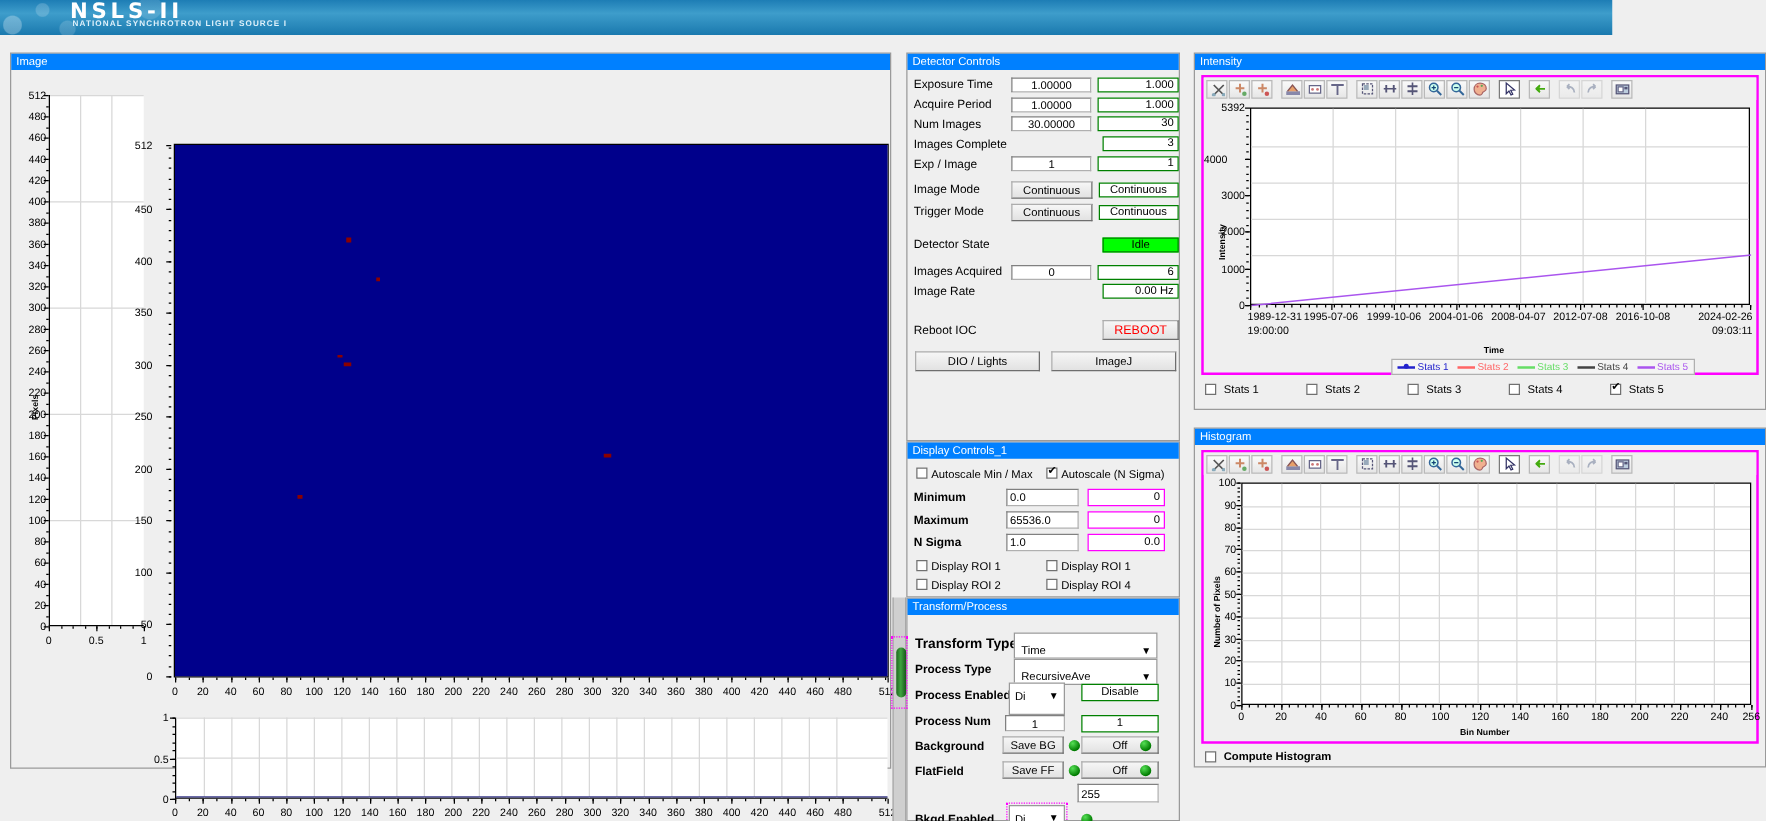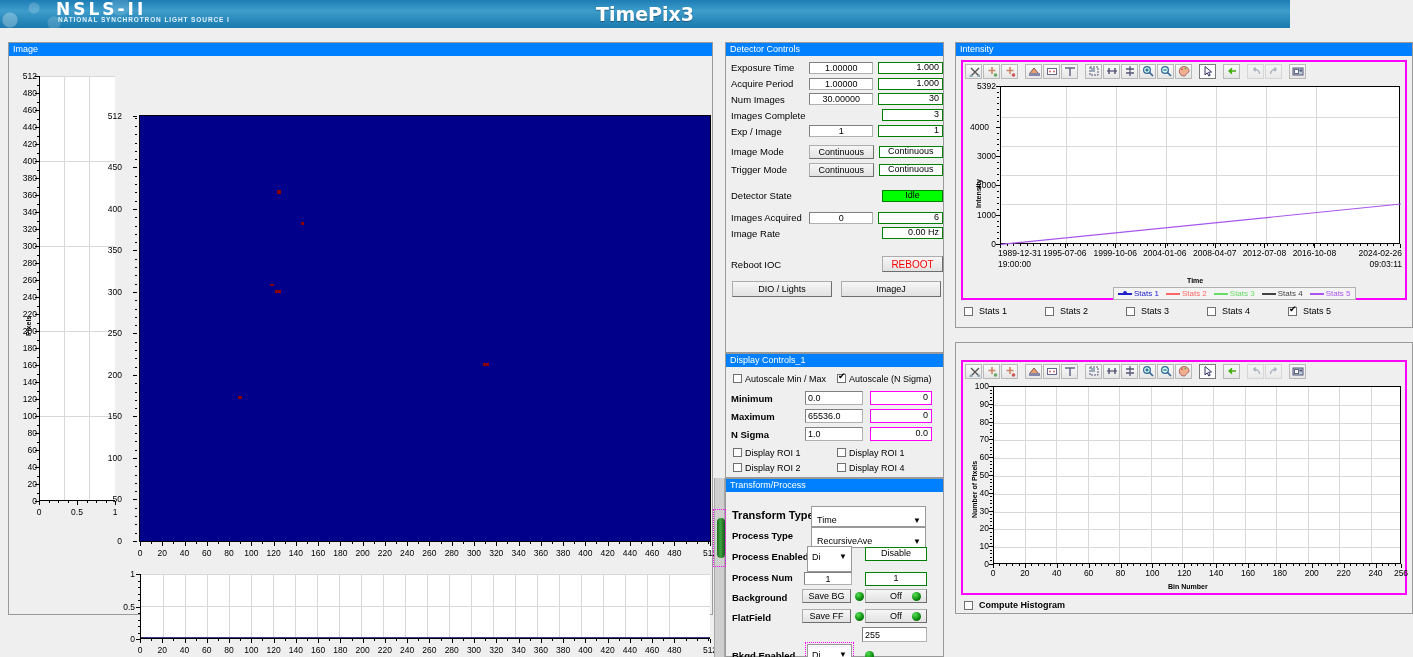--- a/index.html
+++ b/index.html
@@ -264,21 +264,20 @@
 </style>
 </head>
 <body>
 
 <div id="app">
 
   <div class="header">
     <div class="header-deco"></div>
     <div class="logo">NSLS-II</div>
     <div class="logo-sub">NATIONAL SYNCHROTRON LIGHT SOURCE I</div>
-    <div class="header-title">TimePix3</div>
   </div>
   <div class="header-right"></div>
 
   <div class="panel" id="image-panel">
     <div class="panel-title">Image</div>
     <div class="imgbody">
 
       <div class="plotbox" id="side-plot">
         <div class="gridv" style="left:24px"></div>
         <div class="gridv" style="left:49px"></div>
@@ -1095,21 +1094,21 @@
         </div>
         <div id="int-yticks">
             <div class="axis-text" style="left: 0px; top: 159px; width: 33px; text-align: right;">0</div>
             <div class="tickv" style="left: 33px; top: 164px;"></div>
             <div class="axis-text" style="left: 0px; top: 129.697px; width: 33px; text-align: right;">1000</div>
             <div class="tickv" style="left: 33px; top: 134.697px;"></div>
             <div class="axis-text" style="left: 0px; top: 100.395px; width: 33px; text-align: right;">2000</div>
             <div class="tickv" style="left: 33px; top: 105.395px;"></div>
             <div class="axis-text" style="left: 0px; top: 71.092px; width: 33px; text-align: right;">3000</div>
             <div class="tickv" style="left: 33px; top: 76.092px;"></div>
-            <div class="axis-text" style="left: 0px; top: 41.7893px; width: 33px; text-align: center;">4000</div>
+            <div class="axis-text" style="left: 0px; top: 41.7893px; width: 33px; text-align: left;">4000</div>
             <div class="tickv" style="left: 33px; top: 46.7893px;"></div>
             <div class="axis-text" style="left: 0px; top: 1px; width: 33px; text-align: right;">5392</div>
             <div class="tickv" style="left: 33px; top: 6px;"></div>
             <div class="tickv" style="left: 34px; top: 164px; width: 2px;"></div>
             <div class="tickv" style="left: 34px; top: 158.139px; width: 2px;"></div>
             <div class="tickv" style="left: 34px; top: 152.279px; width: 2px;"></div>
             <div class="tickv" style="left: 34px; top: 146.418px; width: 2px;"></div>
             <div class="tickv" style="left: 34px; top: 140.558px; width: 2px;"></div>
             <div class="tickv" style="left: 34px; top: 134.697px; width: 2px;"></div>
             <div class="tickv" style="left: 34px; top: 128.837px; width: 2px;"></div>
@@ -1262,20 +1261,21 @@
           <span class="cb-label">Stats 4</span>
         </div>
         <div class="cb-item" style="width: 81px;">
           <div class="checkbox checked"></div>
           <span class="cb-label">Stats 5</span>
         </div>
       </div>
   </div>
 
   <div class="panel" id="histogram-panel">
+    <div class="panel-title">Histogram</div>
 
     <div class="plot-frame" style="top:17px; height:235px;">
       <div class="toolbar" id="hist-toolbar">
           <div class="tb-btn">
             <svg width="12" height="12" viewBox="0 0 12 12">
               <path d="M3 3 L11 11 M11 3 L3 11" stroke="#555" stroke-width="1.4" fill="none"></path>
               <circle cx="3" cy="11" r="1.6" fill="#8ab"></circle>
               <circle cx="11" cy="11" r="1.6" fill="#8ab"></circle>
             </svg>
           </div>

